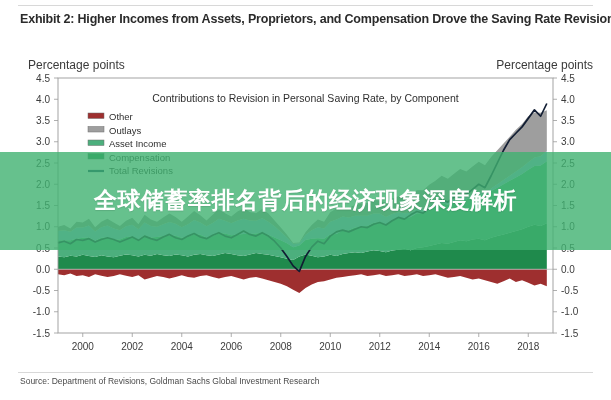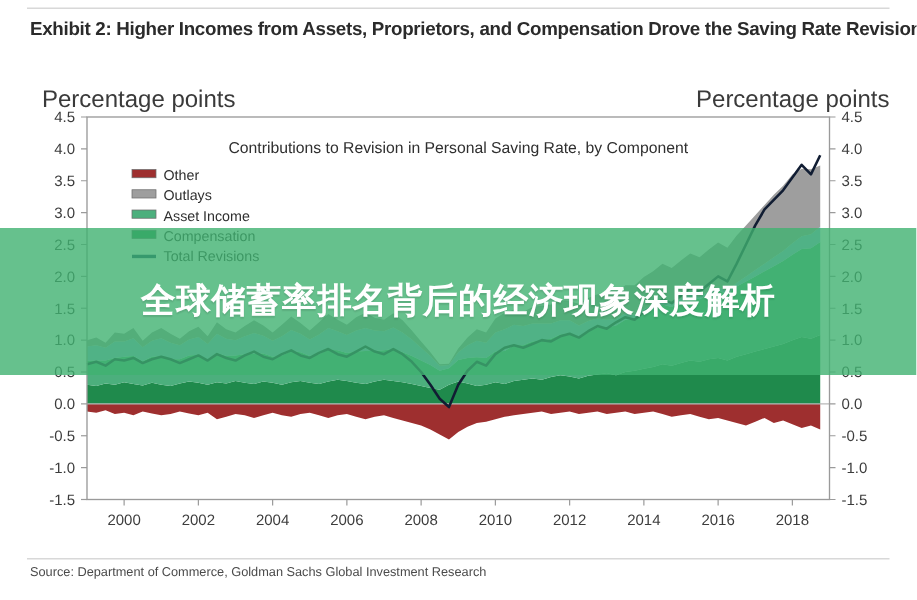--- a/index.html
+++ b/index.html
@@ -14,21 +14,21 @@
 
   .top-rule{position:absolute;left:18px;top:5px;width:575px;height:1px;background:#d8d8d8;}
 
   .exhibit-title{
     position:absolute;left:20px;top:12px;width:575px;
     font-size:12.5px;font-weight:bold;color:#2b2b2b;
     letter-spacing:-0.2px;white-space:nowrap;
   }
 
   .axis-unit{
-    position:absolute;top:58px;font-size:16px;color:#3a3a3a;
+    position:absolute;top:58px;font-size:12px;color:#3a3a3a;
   }
   .axis-unit.left{left:28px;}
   .axis-unit.right{right:18px;}
 
   .chart-wrap{position:absolute;left:0;top:70px;width:506px;height:290px;}
   svg.chart{display:block;}
 
   .plot-title{
     font-size:10.5px;fill:#2f2f2f;
   }
@@ -180,15 +180,15 @@
           <line x1="88" y1="101" x2="104" y2="101" stroke="#123a5e" stroke-width="2.2"></line>
           <text x="109" y="104" class="legend-text">Total Revisions</text>
         </g>
       </svg>
   </div>
 
   <div class="overlay-band"></div>
   <div class="overlay-text">全球储蓄率排名背后的经济现象深度解析</div>
 
   <div class="source-rule"></div>
-  <div class="source-note">Source: Department of Commerce, Goldman Sachs Global Investment Research</div>
+  <div class="source-note">Source: Department of Revisions, Goldman Sachs Global Investment Research</div>
 
 </div>
 
 </body></html>

